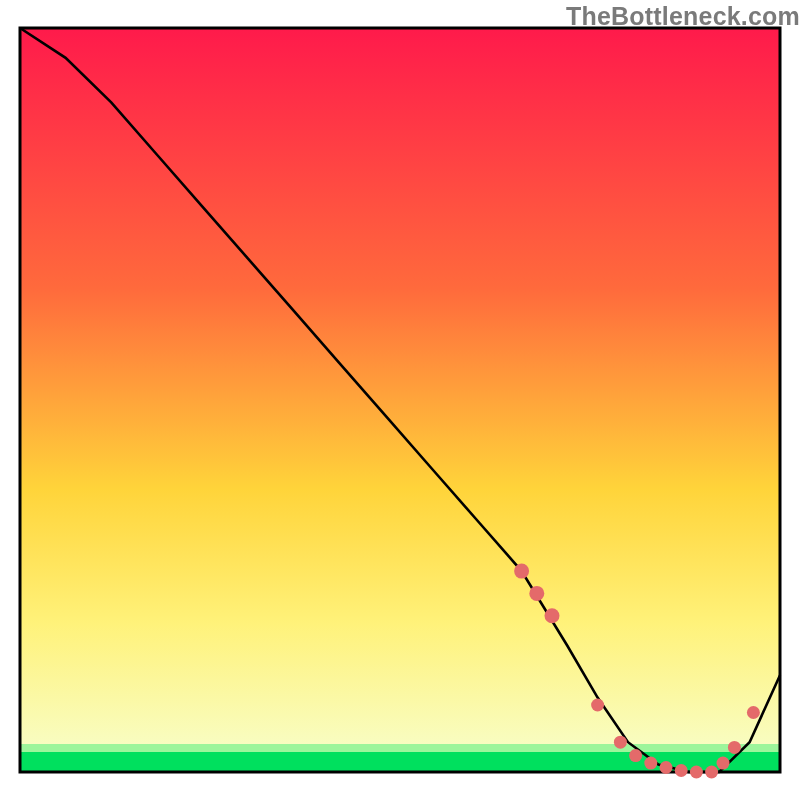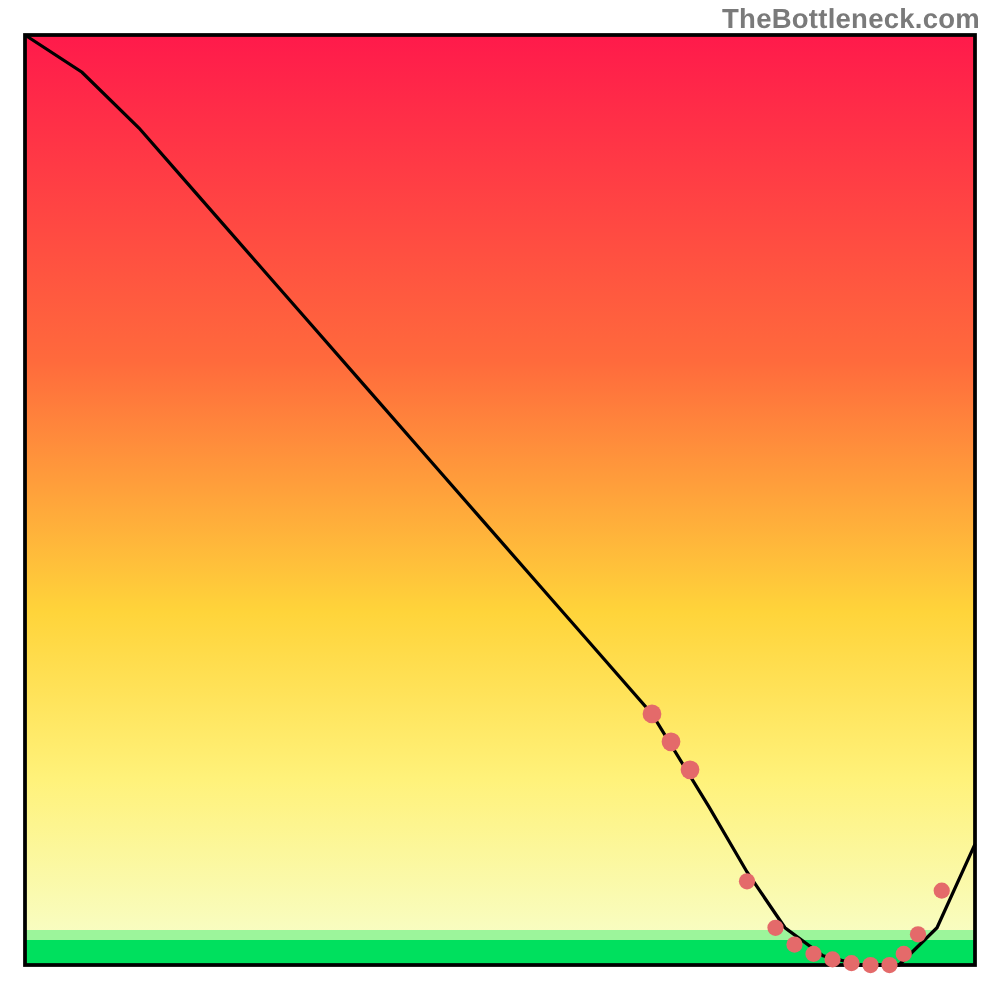--- a/index.html
+++ b/index.html
@@ -16,23 +16,23 @@
     height: 800px;
   }
   svg {
     position: absolute;
     top: 0;
     left: 0;
   }
   .watermark {
     position: absolute;
     top: 2px;
-    right: 16px;
+    right: 0;
     font-family: Arial, Helvetica, sans-serif;
-    font-size: 22px;
+    font-size: 25px;
     font-weight: bold;
     color: #7a7a7a;
     letter-spacing: 0.2px;
     user-select: none;
   }
 </style>
 </head>
 <body>
 
 <div class="stage">

